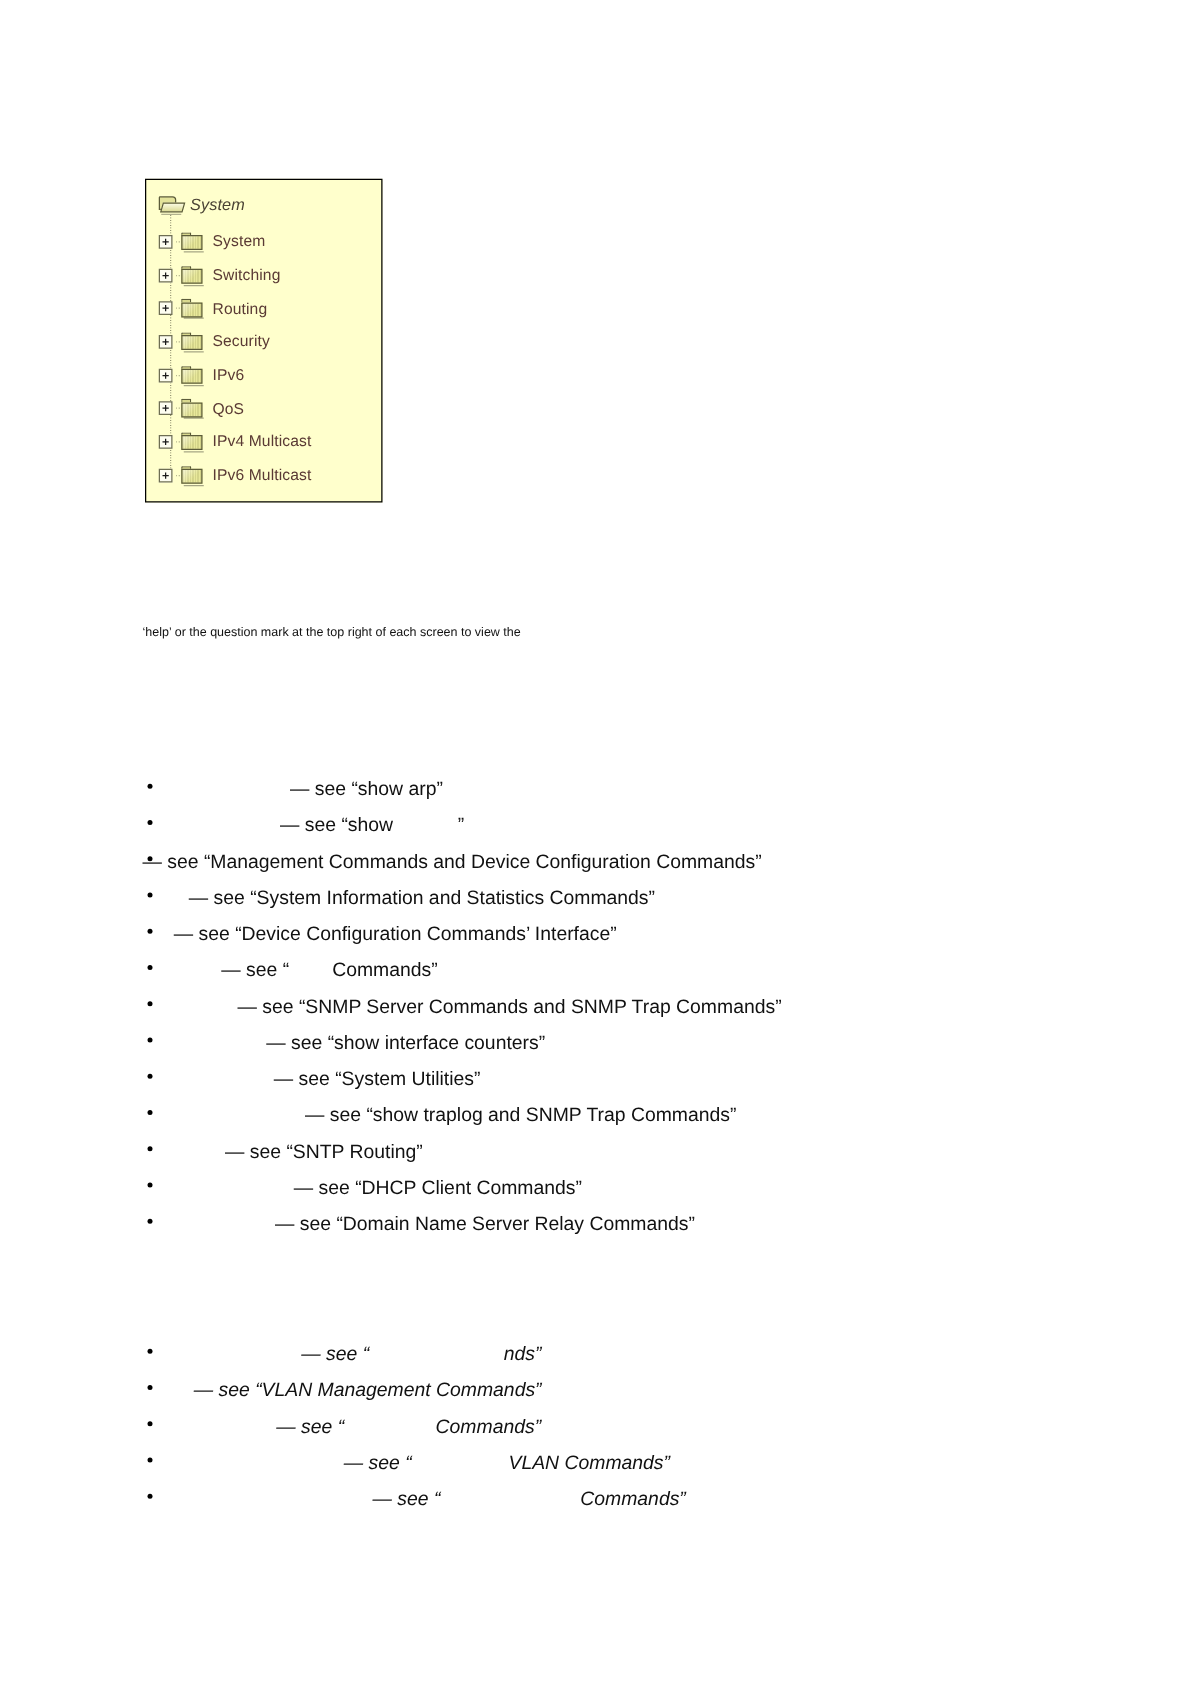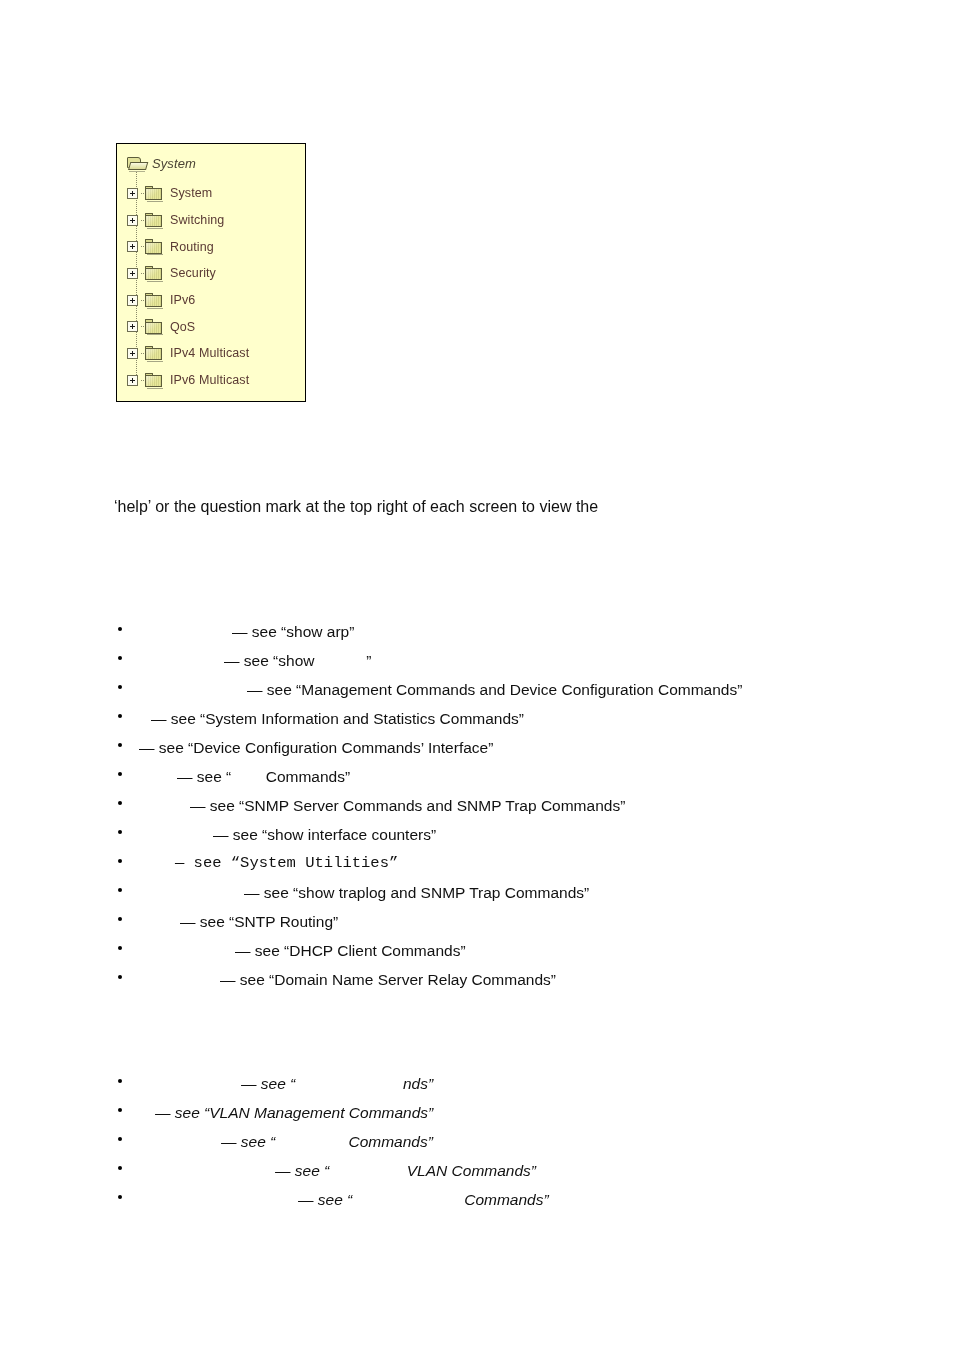--- a/index.html
+++ b/index.html
@@ -182,21 +182,21 @@
     color: #5a3a34;
     white-space: nowrap;
     letter-spacing: 0.1px;
   }
 
   
   .para {
     position: absolute;
     left: 114px;
     top: 497px;
-    font-size: 16px;
+    font-size: 10px;
     line-height: 20px;
     color: #111111;
     white-space: pre;
   }
 
   
   .bullet-list {
     position: absolute;
     left: 114px;
   }
@@ -338,27 +338,27 @@
         <span class="node-label">IPv6 Multicast</span>
       </div>
     </div>
   </div>
 
   <div class="para">‘help’ or the question mark at the top right of each screen to view the</div>
 
   <div class="bullet-list list-one">
       <div class="bullet-row"><span class="bullet-mark"></span><span class="bullet-text" style="margin-left: 118px;">— see “show arp”</span></div>
       <div class="bullet-row"><span class="bullet-mark"></span><span class="bullet-text" style="margin-left: 110px;">— see “show            ”</span></div>
-      <div class="bullet-row"><span class="bullet-mark"></span><span class="bullet-text" style="margin-left: 133px;">— see “Management Commands and Device Configuration Commands”</span></div>
+      <div class="bullet-row"><span class="bullet-mark"></span><span class="bullet-text" style="">— see “Management Commands and Device Configuration Commands”</span></div>
       <div class="bullet-row"><span class="bullet-mark"></span><span class="bullet-text" style="margin-left: 37px;">— see “System Information and Statistics Commands”</span></div>
       <div class="bullet-row"><span class="bullet-mark"></span><span class="bullet-text" style="margin-left: 25px;">— see “Device Configuration Commands’ Interface”</span></div>
       <div class="bullet-row"><span class="bullet-mark"></span><span class="bullet-text" style="margin-left: 63px;">— see “        Commands”</span></div>
       <div class="bullet-row"><span class="bullet-mark"></span><span class="bullet-text" style="margin-left: 76px;">— see “SNMP Server Commands and SNMP Trap Commands”</span></div>
       <div class="bullet-row"><span class="bullet-mark"></span><span class="bullet-text" style="margin-left: 99px;">— see “show interface counters”</span></div>
-      <div class="bullet-row"><span class="bullet-mark"></span><span class="bullet-text" style="margin-left: 61px; font-family: Liberation Mono, monospace;">— see “System Utilities”</span></div>
+      <div class="bullet-row"><span class="bullet-mark"></span><span class="bullet-text" style="margin-left: 105px;">— see “System Utilities”</span></div>
       <div class="bullet-row"><span class="bullet-mark"></span><span class="bullet-text" style="margin-left: 130px;">— see “show traplog and SNMP Trap Commands”</span></div>
       <div class="bullet-row"><span class="bullet-mark"></span><span class="bullet-text" style="margin-left: 66px;">— see “SNTP Routing”</span></div>
       <div class="bullet-row"><span class="bullet-mark"></span><span class="bullet-text" style="margin-left: 121px;">— see “DHCP Client Commands”</span></div>
       <div class="bullet-row"><span class="bullet-mark"></span><span class="bullet-text" style="margin-left: 106px;">— see “Domain Name Server Relay Commands”</span></div>
     </div>
 
   <div class="bullet-list list-two">
       <div class="bullet-row"><span class="bullet-mark"></span><span class="bullet-text" style="margin-left: 127px;">— see “                         nds”</span></div>
       <div class="bullet-row"><span class="bullet-mark"></span><span class="bullet-text" style="margin-left: 41px;">— see “VLAN Management Commands”</span></div>
       <div class="bullet-row"><span class="bullet-mark"></span><span class="bullet-text" style="margin-left: 107px;">— see “                 Commands”</span></div>

